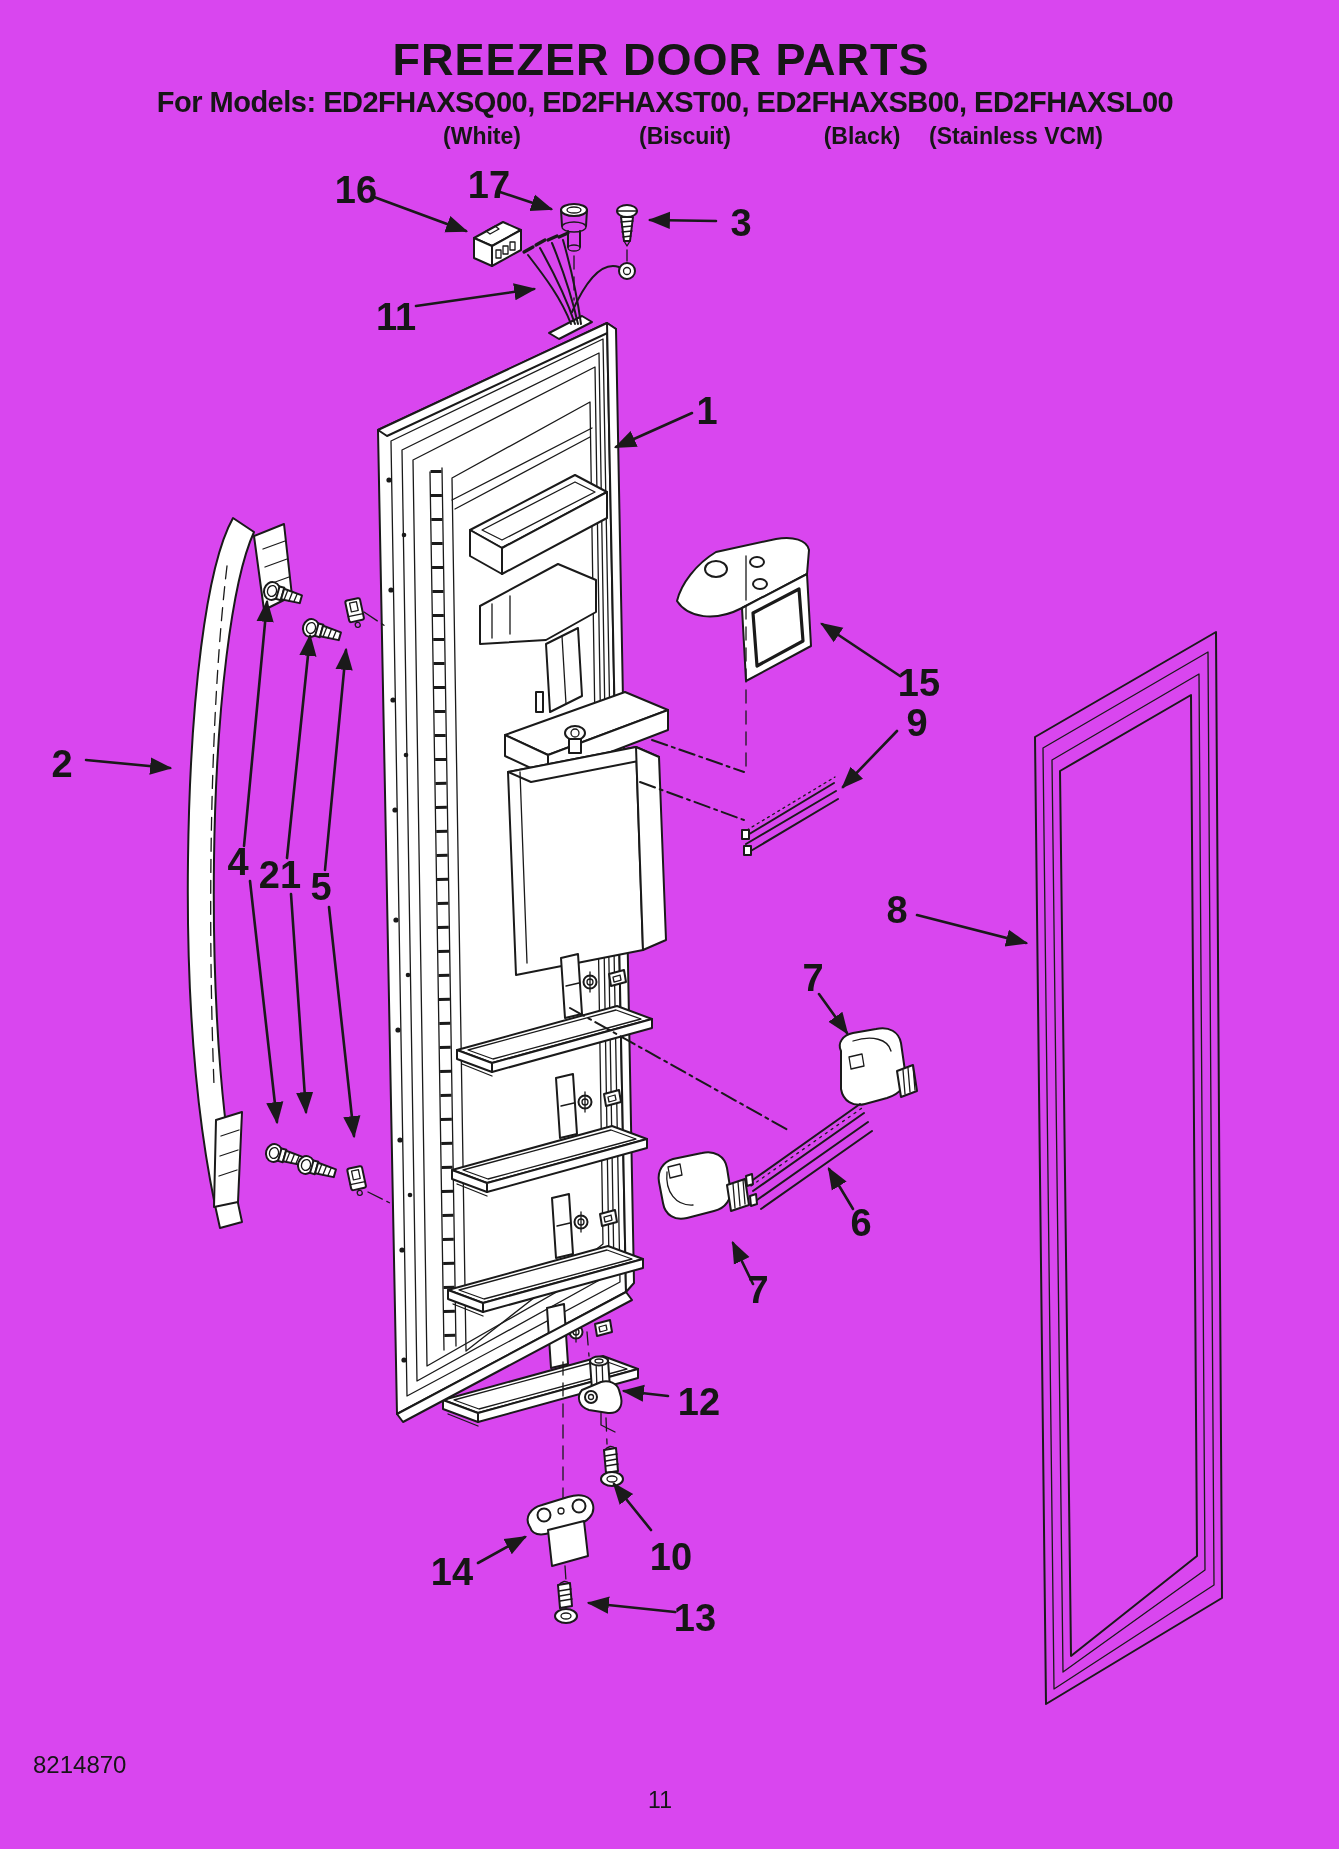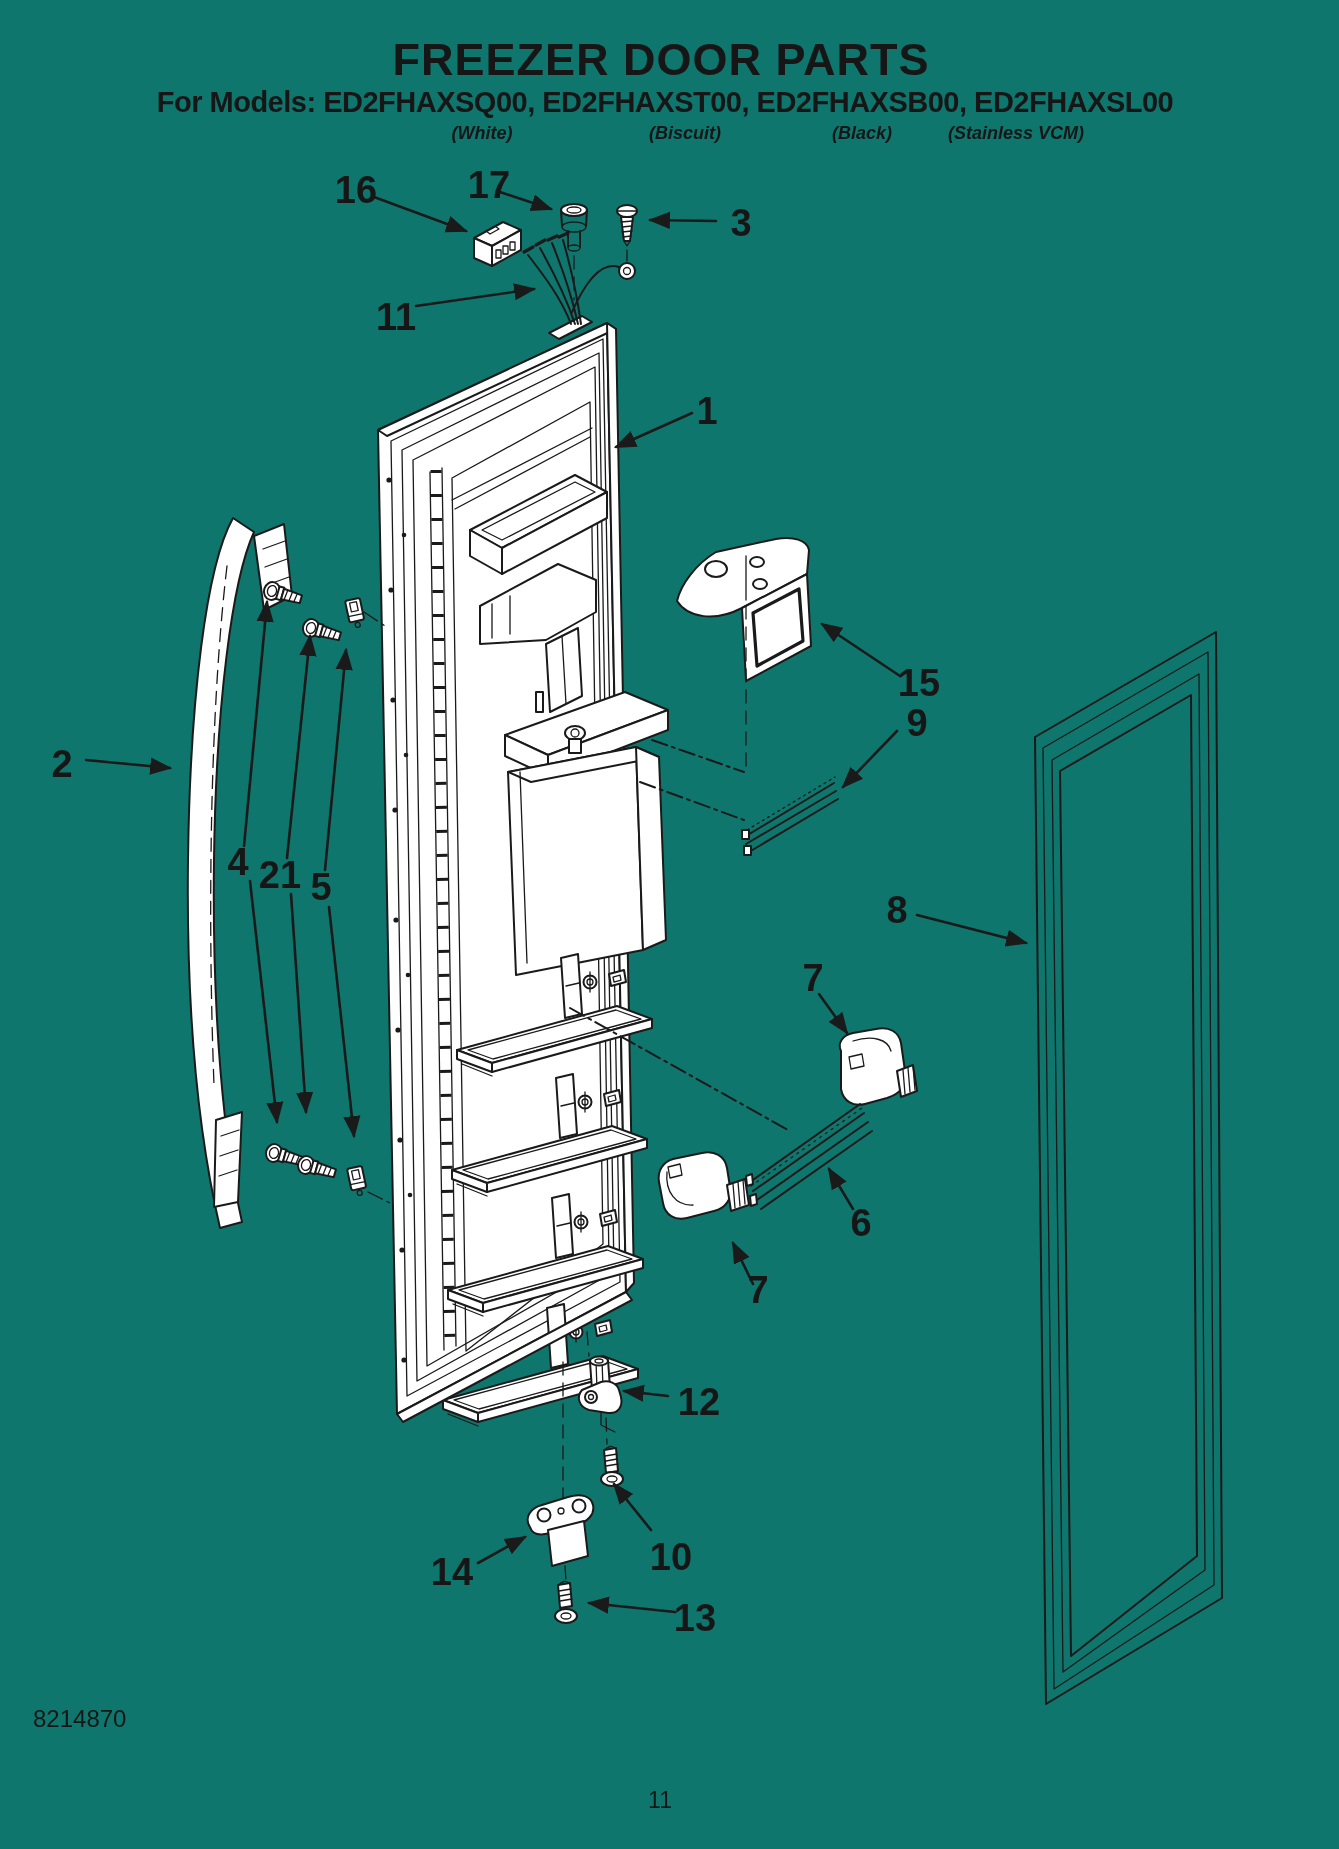--- a/index.html
+++ b/index.html
@@ -1,34 +1,34 @@
 <!DOCTYPE html>
 <html><head>
 <meta charset="utf-8">
 <style>
   html,body{margin:0;padding:0;background:#e8e8e8;}
   .page{
-    position:relative;width:1339px;height:1849px;background:#0f766e;
+    position:relative;width:1339px;height:1849px;background:#d946ef;
     font-family:"Liberation Sans",sans-serif;color:#161616;overflow:hidden;
     margin:0 auto;
   }
   .page-title{
     position:absolute;top:34px;left:661px;transform:translateX(-50%);
     font-size:45px;font-weight:700;letter-spacing:1px;white-space:nowrap;
   }
   .models-line{
     position:absolute;top:86px;left:665px;transform:translateX(-50%);
     font-size:29px;font-weight:700;letter-spacing:-0.5px;white-space:nowrap;text-align:right;
   }
   .finish{
     position:absolute;top:123px;transform:translateX(-50%);
-    font-size:18px;font-weight:700;white-space:nowrap;font-style:italic;
+    font-size:23px;font-weight:700;white-space:nowrap;
   }
   .doc-number{
-    position:absolute;top:1705px;left:33px;font-size:24px;font-weight:400;
+    position:absolute;top:1751px;left:33px;font-size:24px;font-weight:400;
   }
   .page-number{
     position:absolute;top:1787px;left:660px;transform:translateX(-50%);
     font-size:23px;font-weight:400;
   }
   svg.diagram{position:absolute;left:0;top:0;}
   svg .ln{fill:none;stroke:#1a1a1a;stroke-width:2;stroke-linejoin:round;stroke-linecap:round;}
   svg .thin{stroke-width:1.3;}
   svg .thick{stroke-width:3.2;}
   svg .wh{fill:#ffffff;}

